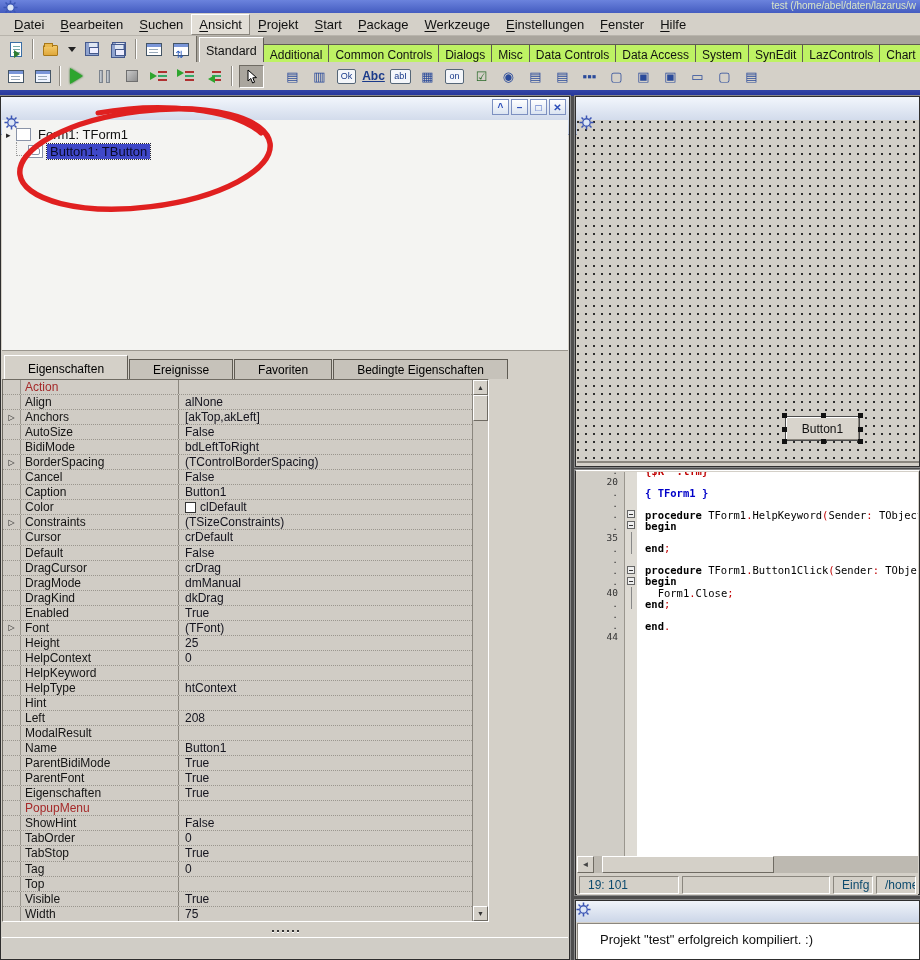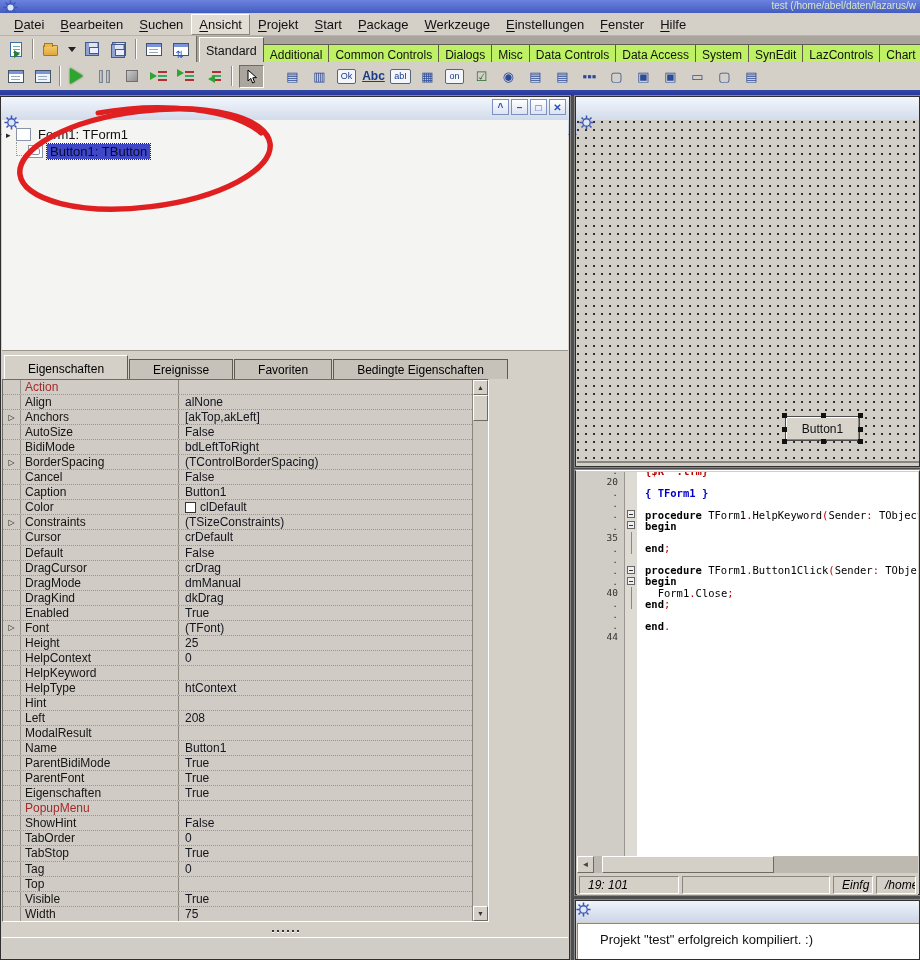--- a/index.html
+++ b/index.html
@@ -126,21 +126,21 @@
   .cl .f .fbox:before { content:""; position:absolute; left:1px; top:3px; width:4px; height:1px; background:#333; }
   .cl .f.line:before { content:""; position:absolute; left:6px; top:0; bottom:0; width:1px; background:#888; }
   .cl pre { margin:0; font:inherit; white-space:pre; padding-left:6px; }
   .cl .divline { flex:1; height:1px; background:#b0aca4; margin:0 2px 0 8px; }
   .kw { color:#000; font-weight:bold; } .id { color:#000; } .sym { color:#c00000; }
   .cmt { color:#0000c8; font-weight:bold; } .dir { color:#c00000; font-weight:bold; }
   #hscroll { position:absolute; left:1px; right:1px; top:385px; height:17px; background:#bdb9b1; display:flex; }
   #hscroll .arr { width:17px; height:100%; background:#d4d0c8; border:1px solid; border-color:#fff #6f6b63 #6f6b63 #fff; font-size:8px; color:#444; display:flex; align-items:center; justify-content:center; }
   #hscroll .hthumb { margin-left:8px; width:172px; height:100%; background:#d4d0c8; border:1px solid; border-color:#fff #6f6b63 #6f6b63 #fff; }
   #statusbar { position:absolute; left:1px; right:1px; top:404px; height:20px; background:#d4d0c8; display:flex; align-items:stretch; gap:3px; padding:1px 2px; }
-  .spanel { border:1px solid; border-color:#8a867e #fff #fff #8a867e; font-size:12px; color:#000000; display:flex; align-items:center; padding-left:8px; overflow:hidden; white-space:nowrap;font-style:italic; }
+  .spanel { border:1px solid; border-color:#8a867e #fff #fff #8a867e; font-size:12px; color:#0c4a6e; display:flex; align-items:center; padding-left:8px; overflow:hidden; white-space:nowrap; }
 
   
   #messages { left:575px; top:900px; width:345px; height:60px; }
   #messages .mtitle { height:21px; background:linear-gradient(180deg,#f0f4fa,#ccd6e8); display:flex; align-items:center; }
   #msgbody { position:absolute; left:1px; right:0; top:22px; bottom:0; background:#fff; border:1px solid #8a867e; border-right:none; border-bottom:none; }
   #msgtext { font-size:13px; color:#111; padding:8px 0 0 22px; white-space:nowrap; }
 </style>
 </head>
 <body>
 

